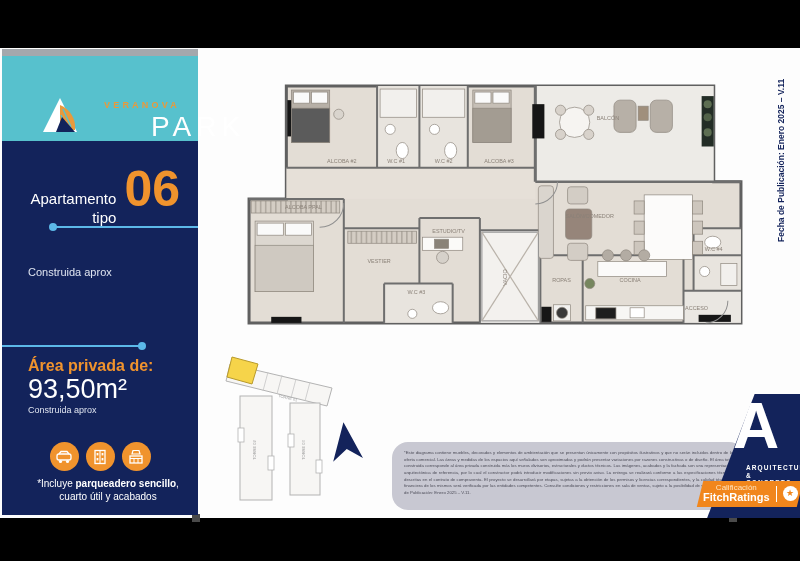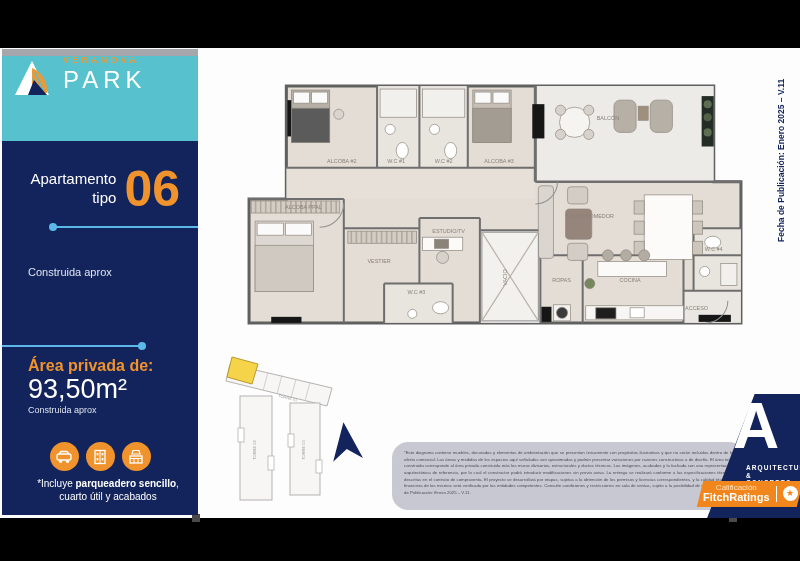--- a/index.html
+++ b/index.html
@@ -6,26 +6,26 @@
   body{
     width:800px;height:561px;position:relative;overflow:hidden;
     background:#000;font-family:"Liberation Sans",sans-serif;
   }
   .white-band{position:absolute;left:0;top:48px;width:800px;height:470px;background:#fdfdfd;}
   .handle{position:absolute;width:8px;height:8px;background:#4a4a4a;}
   
   .sidebar-shadow{position:absolute;left:2px;top:49px;width:196px;height:9px;background:#a4a8ad;}
   .sidebar{position:absolute;left:2px;top:56px;width:196px;height:459px;background:#13235b;}
   .sb-header{position:absolute;left:0;top:0;width:100%;height:85px;background:#57c1cd;
-    display:flex;align-items:flex-start;padding-left:8px;box-sizing:border-box;gap:9px;}
+    display:flex;align-items:flex-end;padding-left:36px;box-sizing:border-box;gap:22px;}
   .brand-col{display:flex;flex-direction:column;line-height:1;}
   .brand-top{color:#e89a3c;font-size:9px;font-weight:bold;letter-spacing:3.2px;margin-bottom:3px;}
-  .brand-main{color:#fff;font-size:24px;letter-spacing:5px;font-weight:400;}
+  .brand-main{color:#fff;font-size:28px;letter-spacing:5px;font-weight:400;margin-left:47px;}
   .apt-block{position:absolute;top:110px;right:18px;display:flex;gap:8px;align-items:flex-start;}
-  .apt-words{color:#fff;font-size:15px;text-align:right;line-height:1.25;margin-top:4px;}
+  .apt-words{color:#fff;font-size:15px;text-align:right;line-height:1.25;margin-top:24px;}
   .apt-num{color:#f0932d;font-size:50px;font-weight:bold;line-height:0.95;}
   .divider1{position:absolute;top:170px;left:52px;right:0;height:2px;background:#5cb8e8;}
   .divider1 .dot{position:absolute;left:-5px;top:-3px;width:8px;height:8px;border-radius:50%;background:#5cb8e8;}
   .divider2{position:absolute;top:289px;left:0;width:140px;height:2px;background:#5cb8e8;}
   .divider2 .dot{position:absolute;right:-4px;top:-3px;width:8px;height:8px;border-radius:50%;background:#5cb8e8;}
   .area-block{position:absolute;top:207px;left:26px;}
   .area-label{color:#f0932d;font-size:14px;font-weight:bold;}
   .area-value{color:#fff;font-size:31px;font-weight:bold;letter-spacing:0.5px;line-height:1.05;}
   .area-sub{color:#dfe4f0;font-size:11px;margin-top:3px;}
   .priv-block{position:absolute;top:301px;left:26px;}

